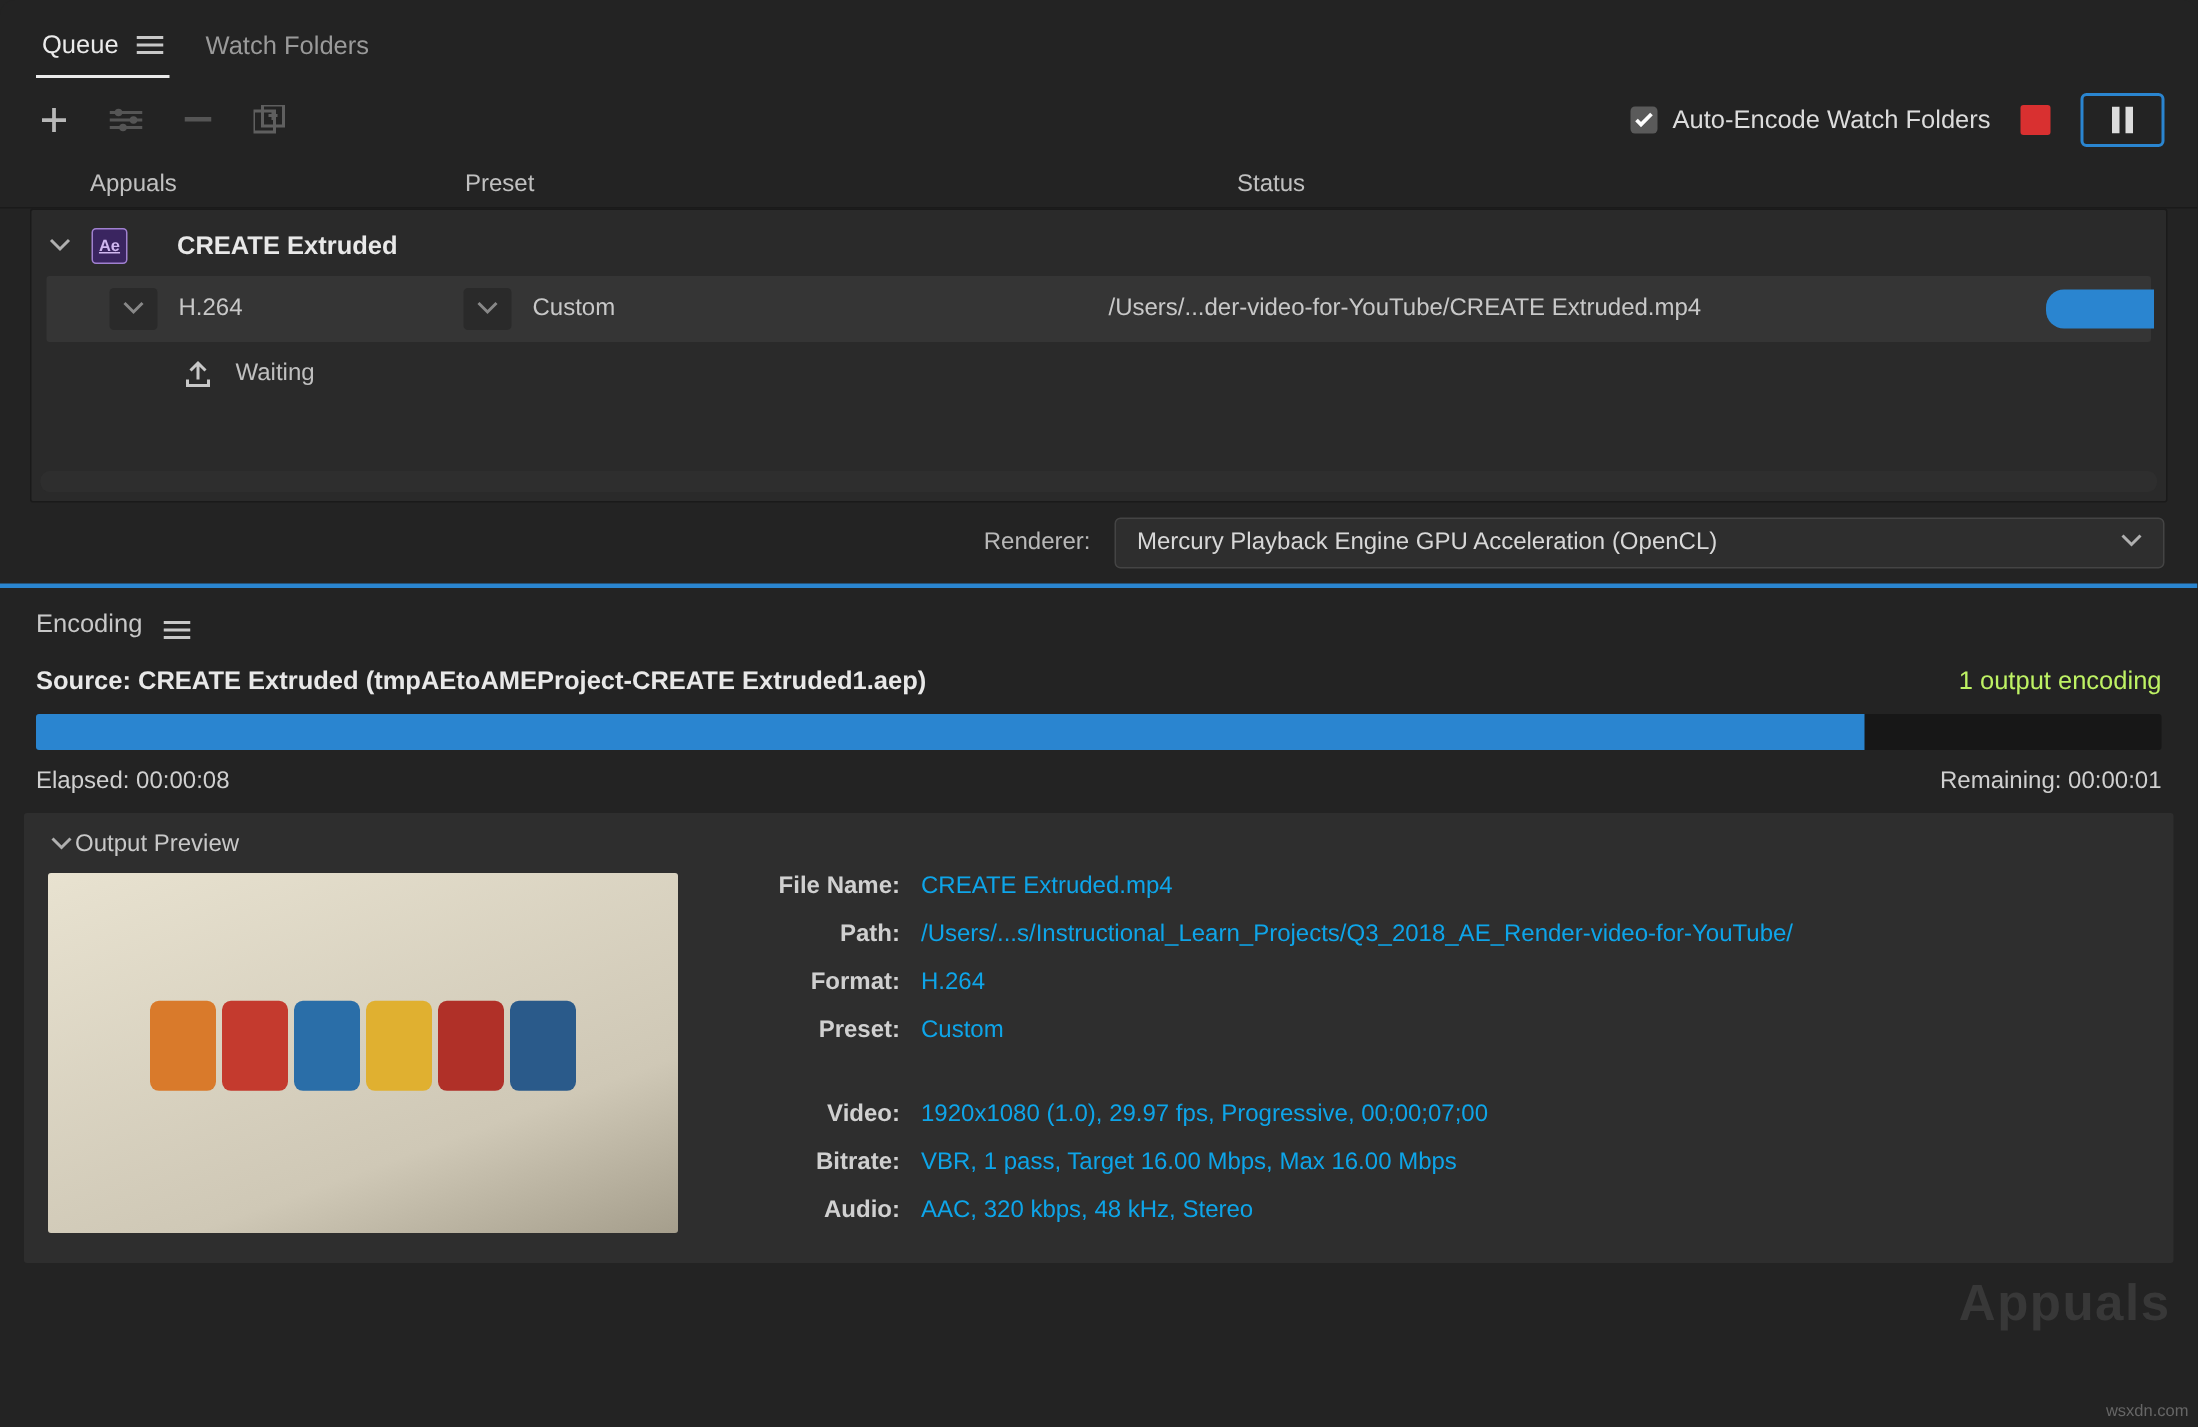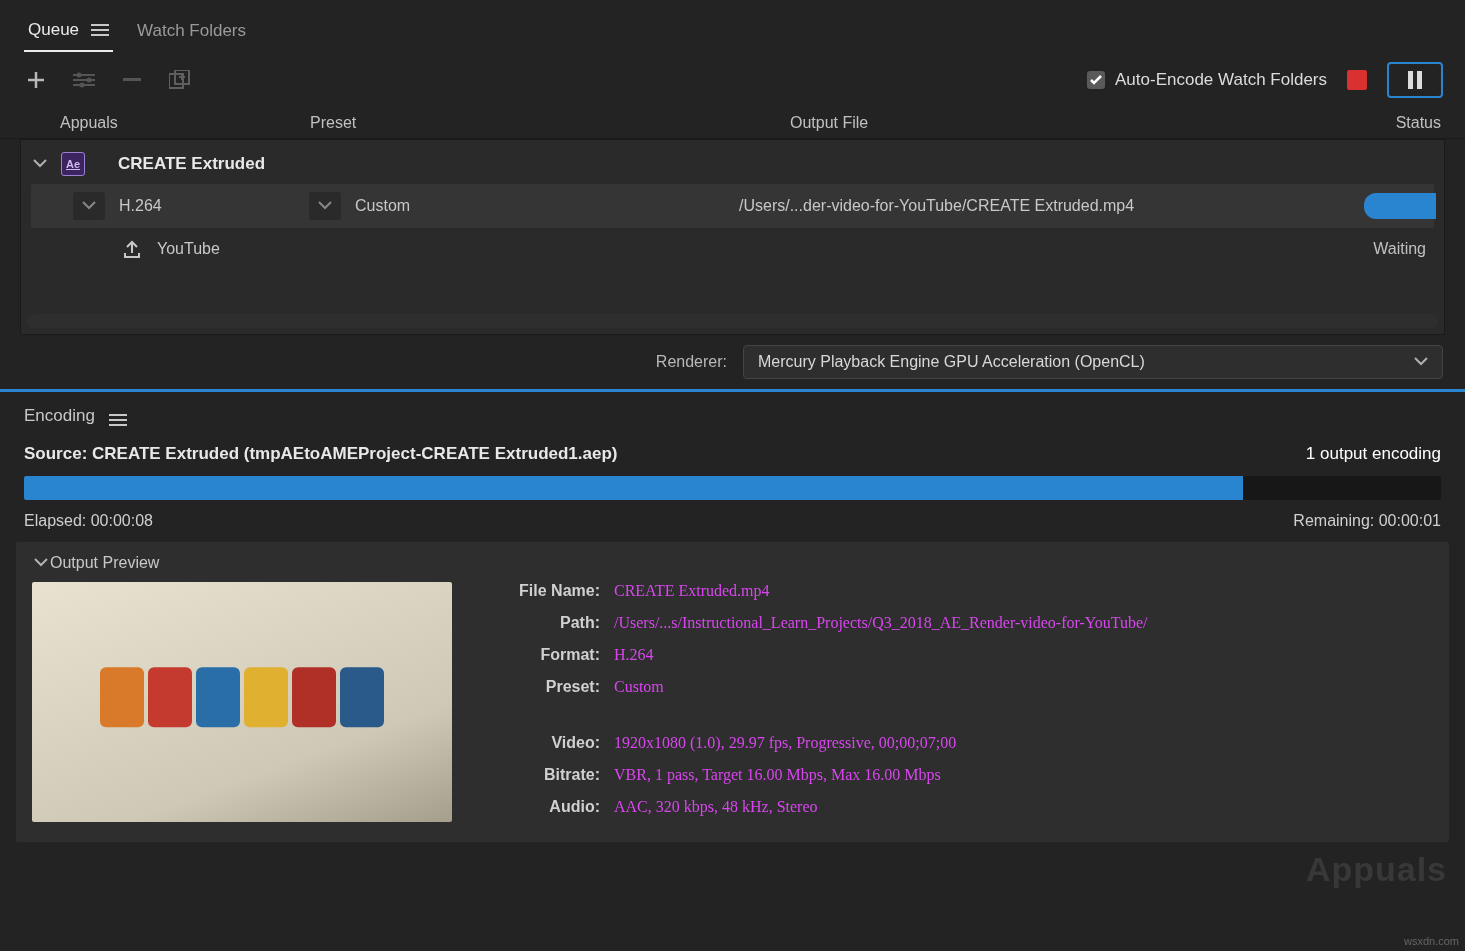--- a/index.html
+++ b/index.html
@@ -249,21 +249,21 @@
   color: #c8c8c8;
   font-size: 17px;
 }
 .enc-source-row {
   display: flex;
   justify-content: space-between;
   padding: 10px 24px 6px 24px;
   font-size: 17px;
 }
 .enc-source { color: #e8e8e8; font-weight: 600; }
-.enc-outputs { color: #ffffff; }
+.enc-outputs { color: #bef264; }
 
 .progress-outer {
   height: 24px;
   background: #171717;
   margin: 6px 24px;
   border-radius: 2px;
   overflow: hidden;
 }
 .progress-inner {
   height: 100%;
@@ -321,21 +321,21 @@
 
 .meta {
   flex: 1;
   display: grid;
   grid-template-columns: 120px 1fr;
   row-gap: 8px;
   column-gap: 14px;
   font-size: 16px;
 }
 .meta-label { text-align: right; color: #d0d0d0; font-weight: 600; }
-.meta-value { color: #d946ef; font-family: Liberation Serif, serif; }
+.meta-value { color: #0ea5e9; }
 .meta-gap { grid-column: 1 / -1; height: 10px; }
 
 .watermark {
   position: absolute;
   right: 18px;
   bottom: 62px;
   font-size: 34px;
   font-weight: 800;
   color: rgba(120,120,120,0.25);
   letter-spacing: 1px;
@@ -406,21 +406,20 @@
       <svg width="16" height="18" viewBox="0 0 16 18">
           <rect x="1" y="0" width="5" height="18" fill="#dcdcdc"></rect>
           <rect x="10" y="0" width="5" height="18" fill="#dcdcdc"></rect>
         </svg>
     </div>
   </div>
 
   <div class="col-headers">
     <div class="col-format">Appuals</div>
     <div class="col-preset">Preset</div>
-    <div class="col-output">Output File</div>
     <div class="col-status">Status</div>
   </div>
 
   <div class="queue-list">
     <div class="queue-item">
       <div class="queue-source">
         <span class="chev">
           <svg width="14" height="10" viewBox="0 0 14 10">
               <path d="M1 1l6 6 6-6" stroke="#b0b0b0" stroke-width="2" fill="none"></path>
             </svg>
@@ -447,21 +446,20 @@
         <span class="output-path">/Users/...der-video-for-YouTube/CREATE Extruded.mp4</span>
         <span class="status-bar"></span>
       </div>
 
       <div class="queue-publish-row">
         <span class="upload-icon">
           <svg width="20" height="20" viewBox="0 0 20 20">
               <path d="M10 14V3M5 8l5-5 5 5M3 14v4h14v-4" stroke="#c8c8c8" stroke-width="2" fill="none"></path>
             </svg>
         </span>
-        <span class="pub-text">YouTube</span>
         <span class="status-text">Waiting</span>
       </div>
     </div>
     <div class="scroll-track"></div>
   </div>
 
   <div class="renderer-row">
     <span class="renderer-label">Renderer:</span>
     <div class="renderer-select">
       <span>Mercury Playback Engine GPU Acceleration (OpenCL)</span>

